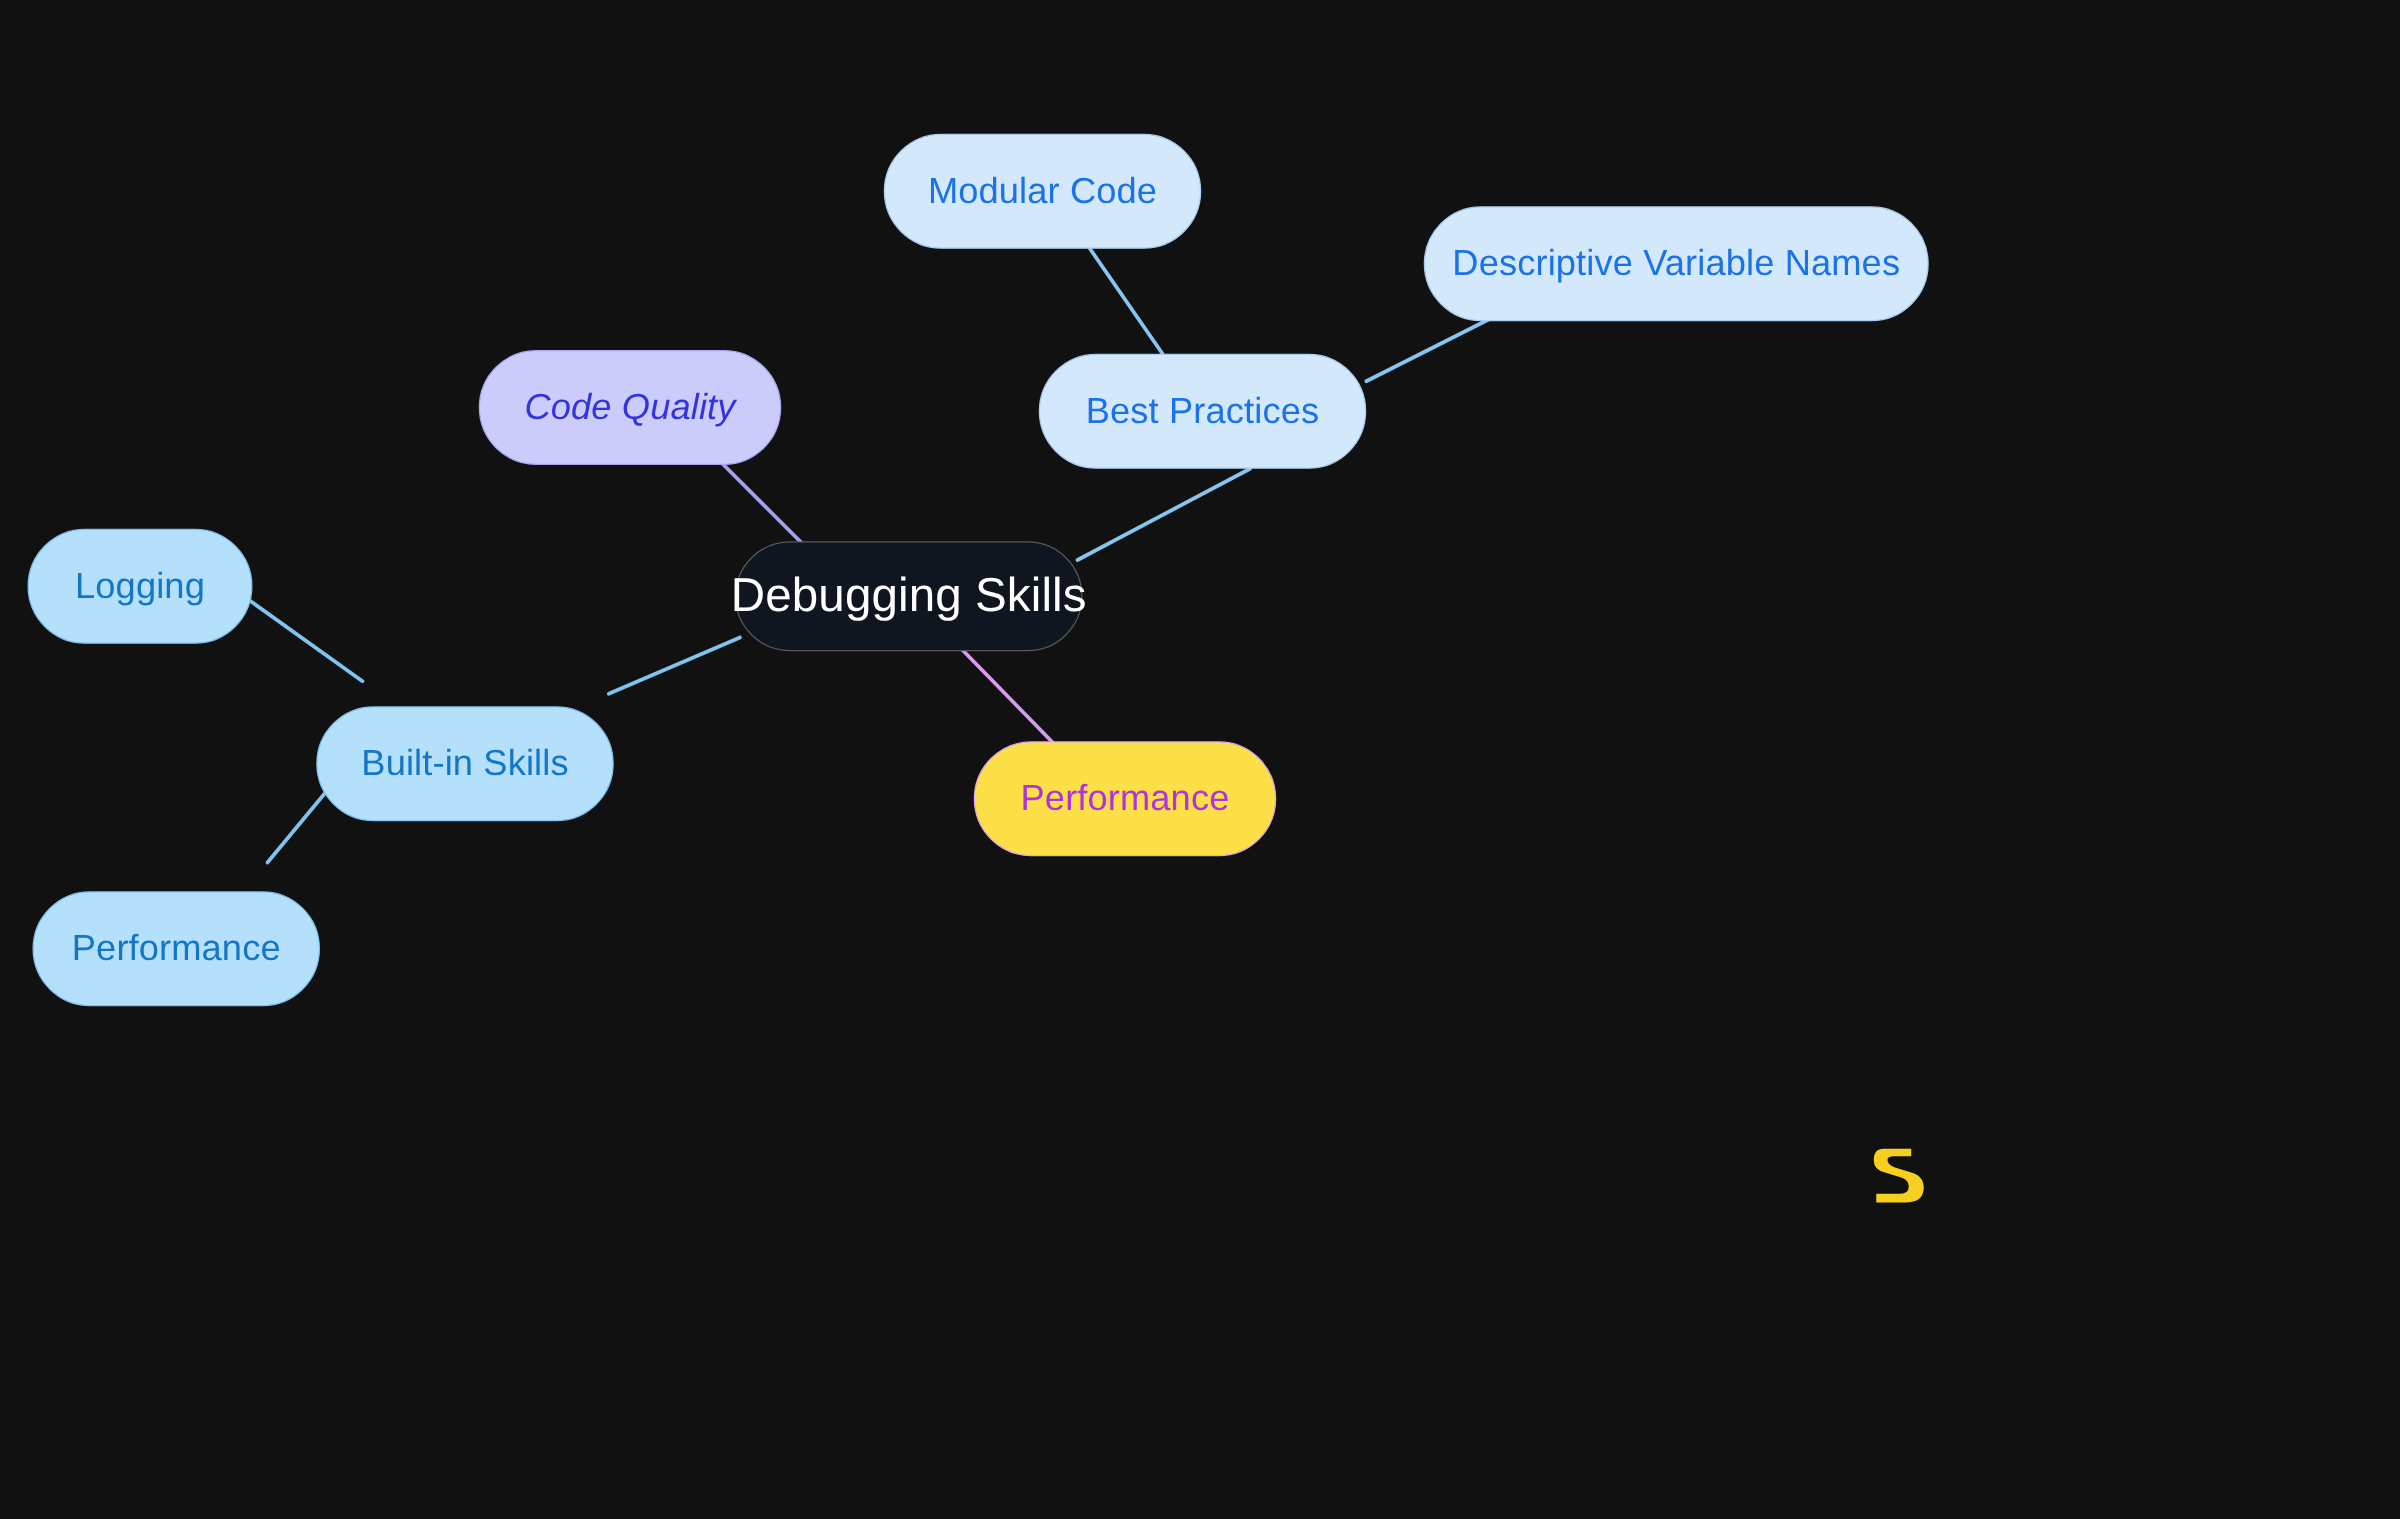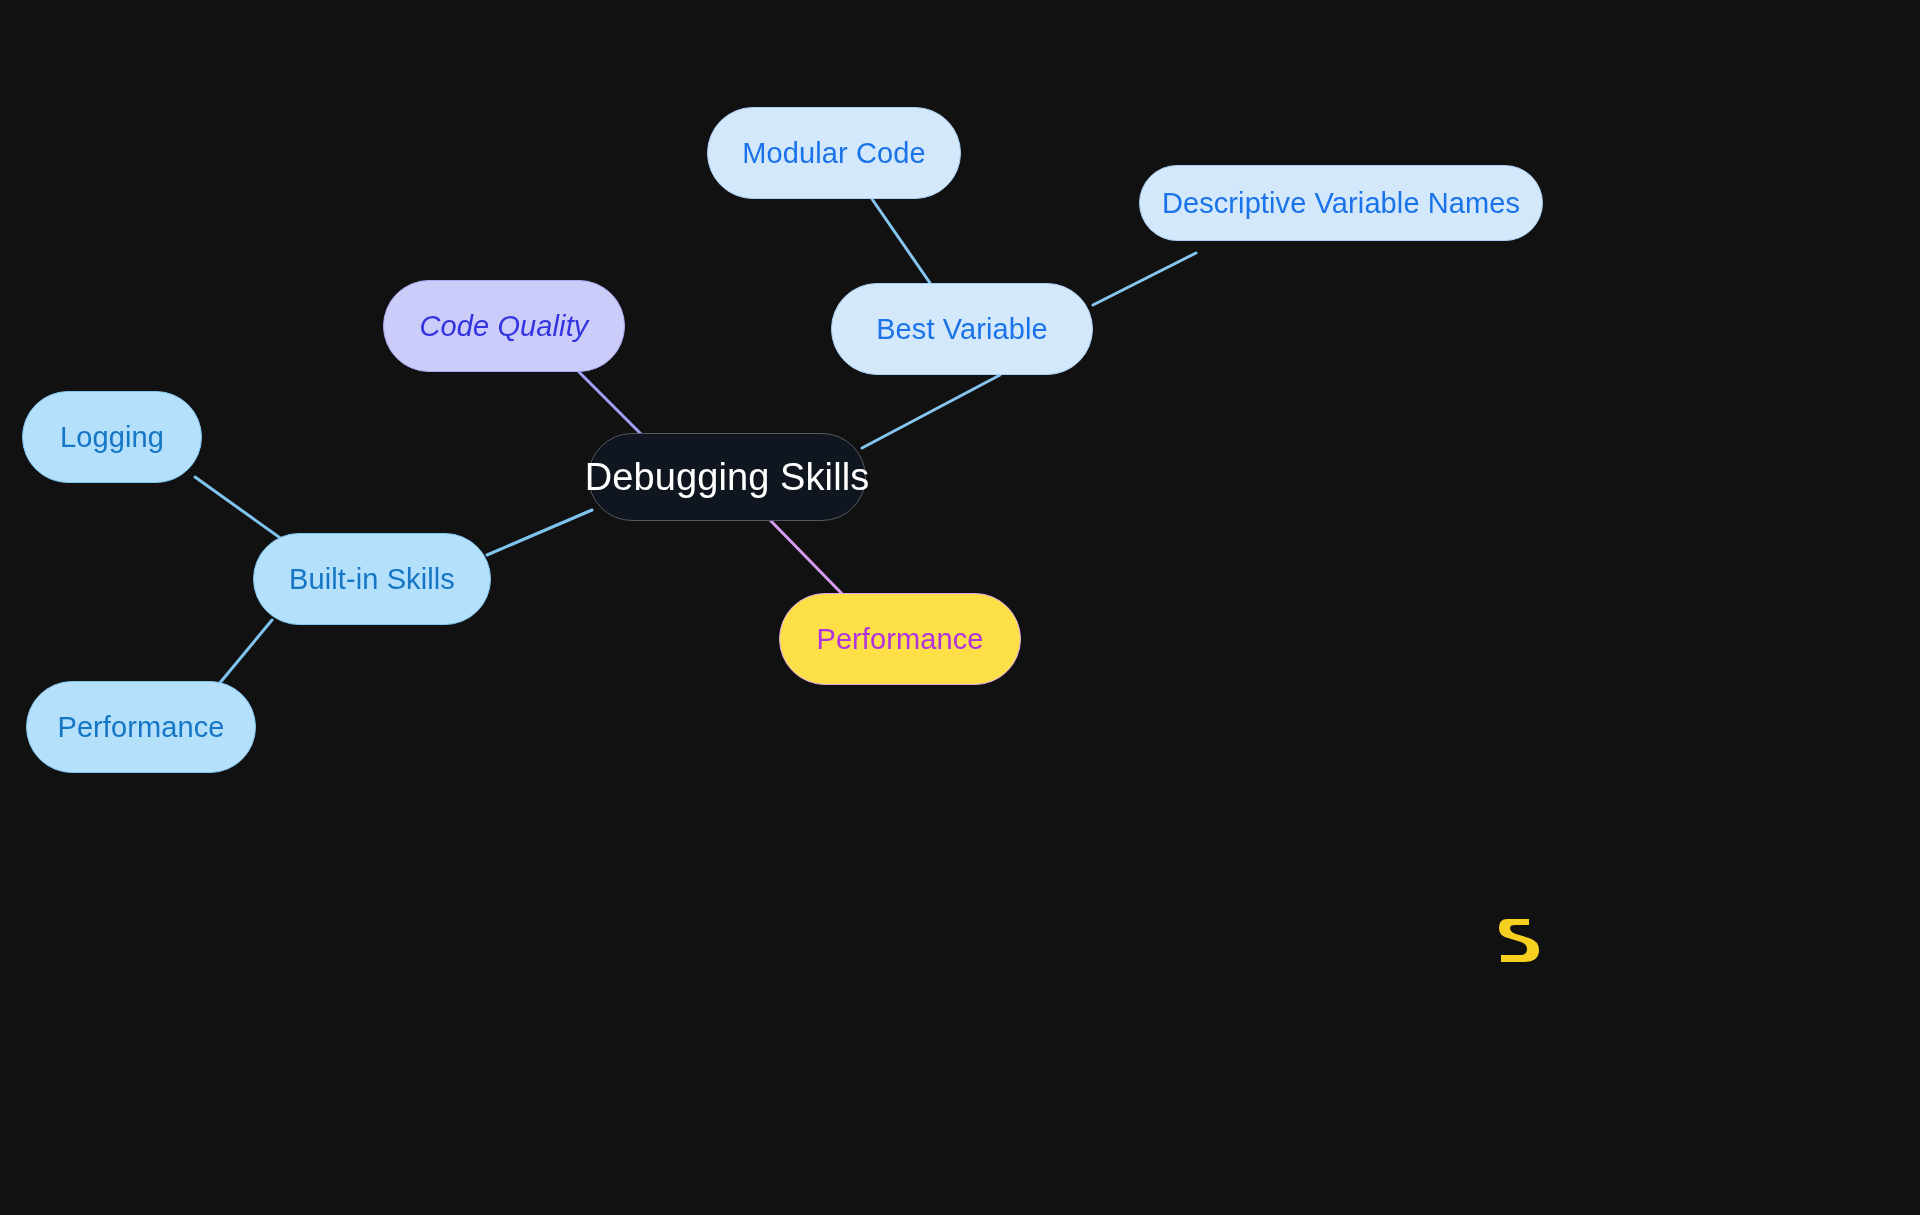--- a/index.html
+++ b/index.html
@@ -51,20 +51,21 @@
     background: #d4e8fc;
     border: 1.5px solid #a8cdf0;
     color: #1a73e8;
     font-size: 29px;
   }
   .node-branch-sky {
     background: #b4e0fc;
     border: 1.5px solid #7fc4ef;
     color: #1476c4;
     font-size: 29px;
+    margin-top: 32px;
   }
   .node-branch-lavender {
     background: #ccccfb;
     border: 1.5px solid #a9a9f2;
     color: #3333e0;
     font-size: 29px;
   }
   .node-branch-pink {
     background: #efcefb;
     border: 1.5px solid #dda6ef;
@@ -94,25 +95,25 @@
         <line x1="290" y1="545" x2="195" y2="477" stroke="#7ec4ef" stroke-width="3" stroke-linecap="round"></line>
         <line x1="272" y1="620" x2="214" y2="690" stroke="#7ec4ef" stroke-width="3" stroke-linecap="round"></line>
         <line x1="770" y1="520" x2="850" y2="602" stroke="#d79bf0" stroke-width="3" stroke-linecap="round"></line>
       </g>
   </svg>
 
   <div id="nodes-layer">
       <div class="node node-branch-blue" style="left: 707px; top: 107px; width: 254px; height: 92px; background: rgb(212, 232, 252); border-color: rgb(168, 205, 240); color: rgb(26, 115, 232);">
         <span>Modular Code</span>
       </div>
-      <div class="node node-branch-blue" style="left: 1139px; top: 165px; width: 404px; height: 76px; background: rgb(212, 232, 252); border-color: rgb(168, 205, 240); color: rgb(26, 115, 232);">
+      <div class="node node-branch-blue" style="left: 1139px; top: 165px; width: 404px; height: 92px; background: rgb(212, 232, 252); border-color: rgb(168, 205, 240); color: rgb(26, 115, 232);">
         <span>Descriptive Variable Names</span>
       </div>
       <div class="node node-branch-blue" style="left: 831px; top: 283px; width: 262px; height: 92px; background: rgb(212, 232, 252); border-color: rgb(168, 205, 240); color: rgb(26, 115, 232);">
-        <span>Best Variable</span>
+        <span>Best Practices</span>
       </div>
       <div class="node node-branch-lavender" style="left: 383px; top: 280px; width: 242px; height: 92px; background: rgb(204, 204, 251); border-color: rgb(169, 169, 242); color: rgb(51, 51, 224); font-style: italic;">
         <span>Code Quality</span>
       </div>
       <div class="node node-branch-sky" style="left: 22px; top: 391px; width: 180px; height: 92px; background: rgb(180, 224, 252); border-color: rgb(127, 196, 239); color: rgb(20, 118, 196);">
         <span>Logging</span>
       </div>
       <div class="node node-branch-sky" style="left: 253px; top: 533px; width: 238px; height: 92px; background: rgb(180, 224, 252); border-color: rgb(127, 196, 239); color: rgb(20, 118, 196);">
         <span>Built-in Skills</span>
       </div>

